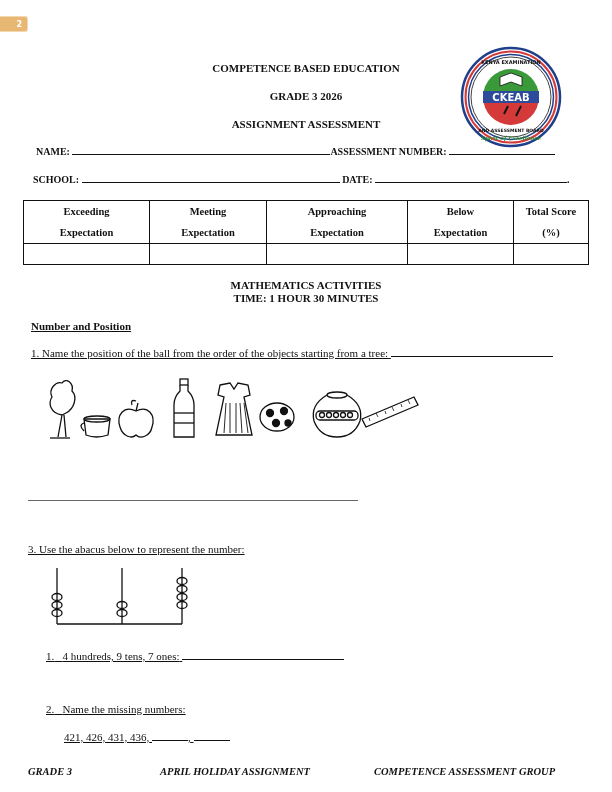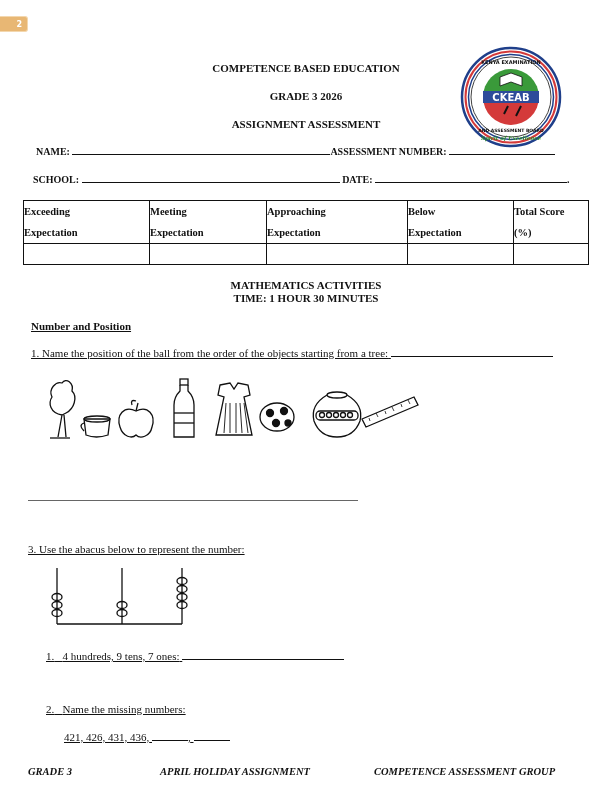--- a/index.html
+++ b/index.html
@@ -4,21 +4,21 @@
 <style>
   html,body{margin:0;padding:0;background:#fff;}
   body{width:612px;height:792px;position:relative;overflow:hidden;font-family:"Liberation Serif","DejaVu Serif",serif;color:#111;}
   .abs{position:absolute;}
   .badge{left:0;top:16px;width:28px;height:16px;background:#e8b774;border:1px solid #f3d7ae;border-left:none;border-radius:0 3px 3px 0;color:#fff;font-family:"DejaVu Sans",sans-serif;font-size:8px;font-weight:bold;text-align:right;line-height:16px;padding-right:5px;box-sizing:border-box;}
   .hdr{left:0;width:612px;text-align:center;font-weight:bold;font-size:11px;}
   .hdr span{display:inline-block;}
   .field{font-weight:bold;font-size:10px;}
   .line{border-bottom:1px solid #111;display:inline-block;}
   table.score{position:absolute;left:23px;top:200px;width:566px;border-collapse:collapse;}
-  table.score td{border:1.5px solid #111;font-weight:bold;font-size:10.5px;padding:0;}
+  table.score td{border:1.5px solid #111;text-align:center;font-weight:bold;font-size:10.5px;padding:0;}
   table.score tr.h td{height:41px;line-height:21px;vertical-align:middle;}
   table.score tr.v td{height:20px;}
   .q{font-size:11px;text-decoration:underline;}
   .b{font-weight:bold;}
   .foot{top:766px;font-weight:bold;font-size:10.5px;font-style:italic;}
 </style>
 </head>
 <body>
 
 <div class="abs badge">2</div>

